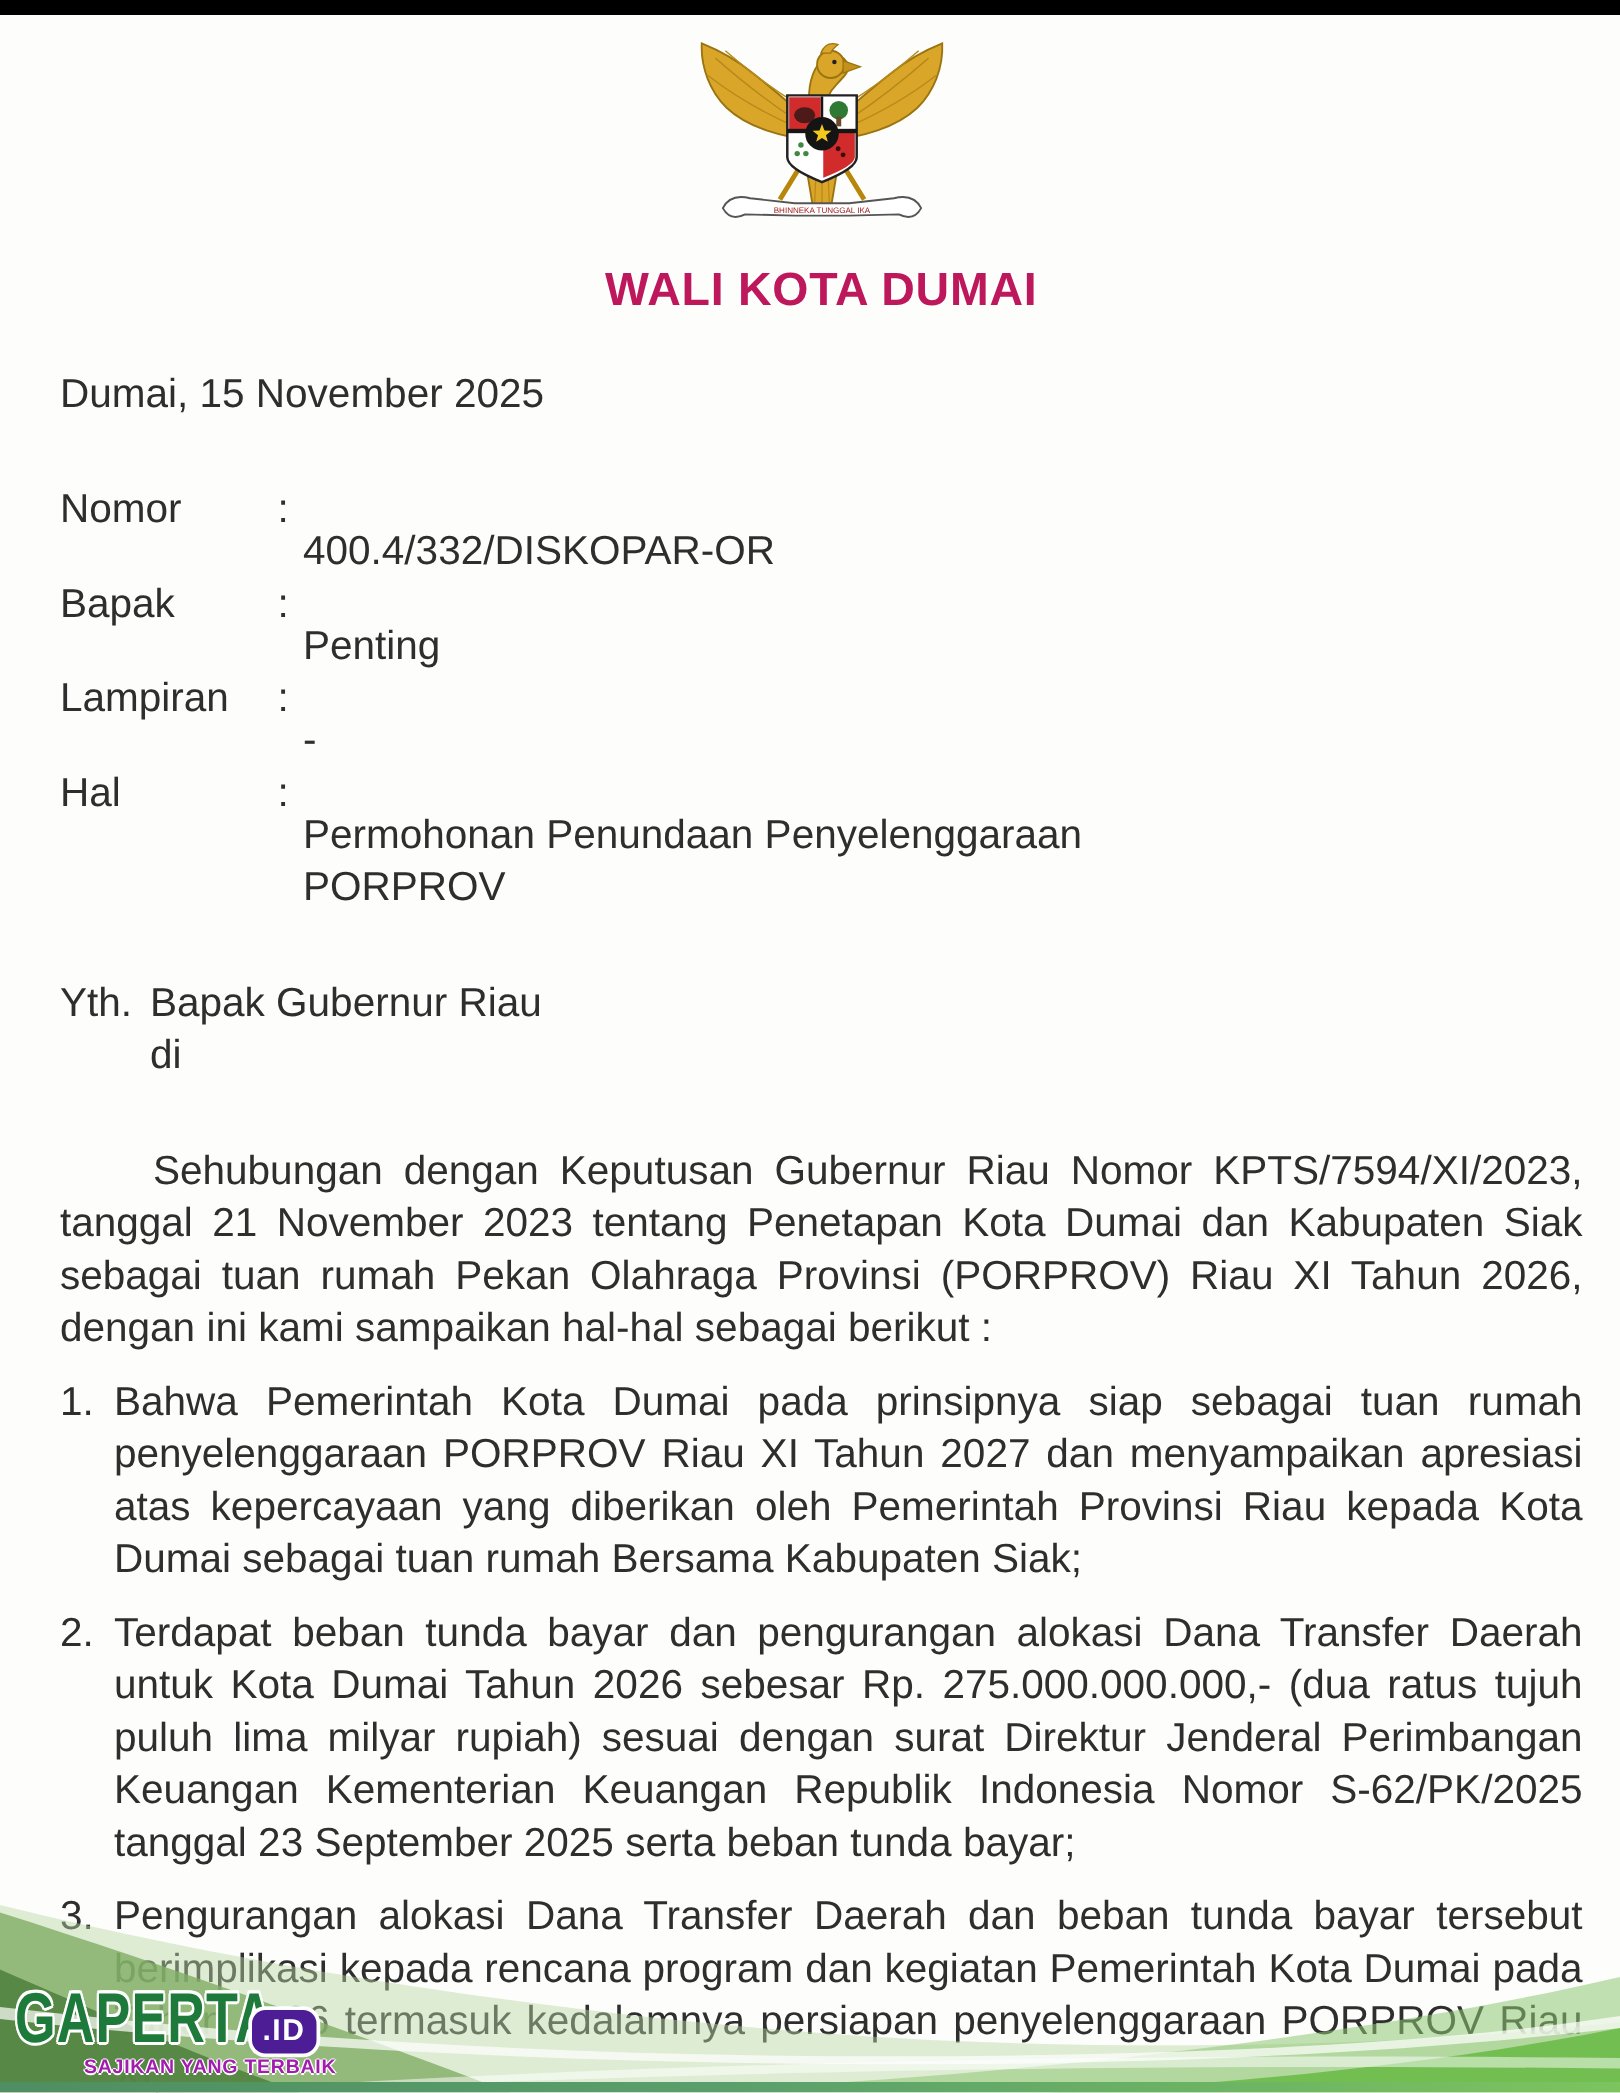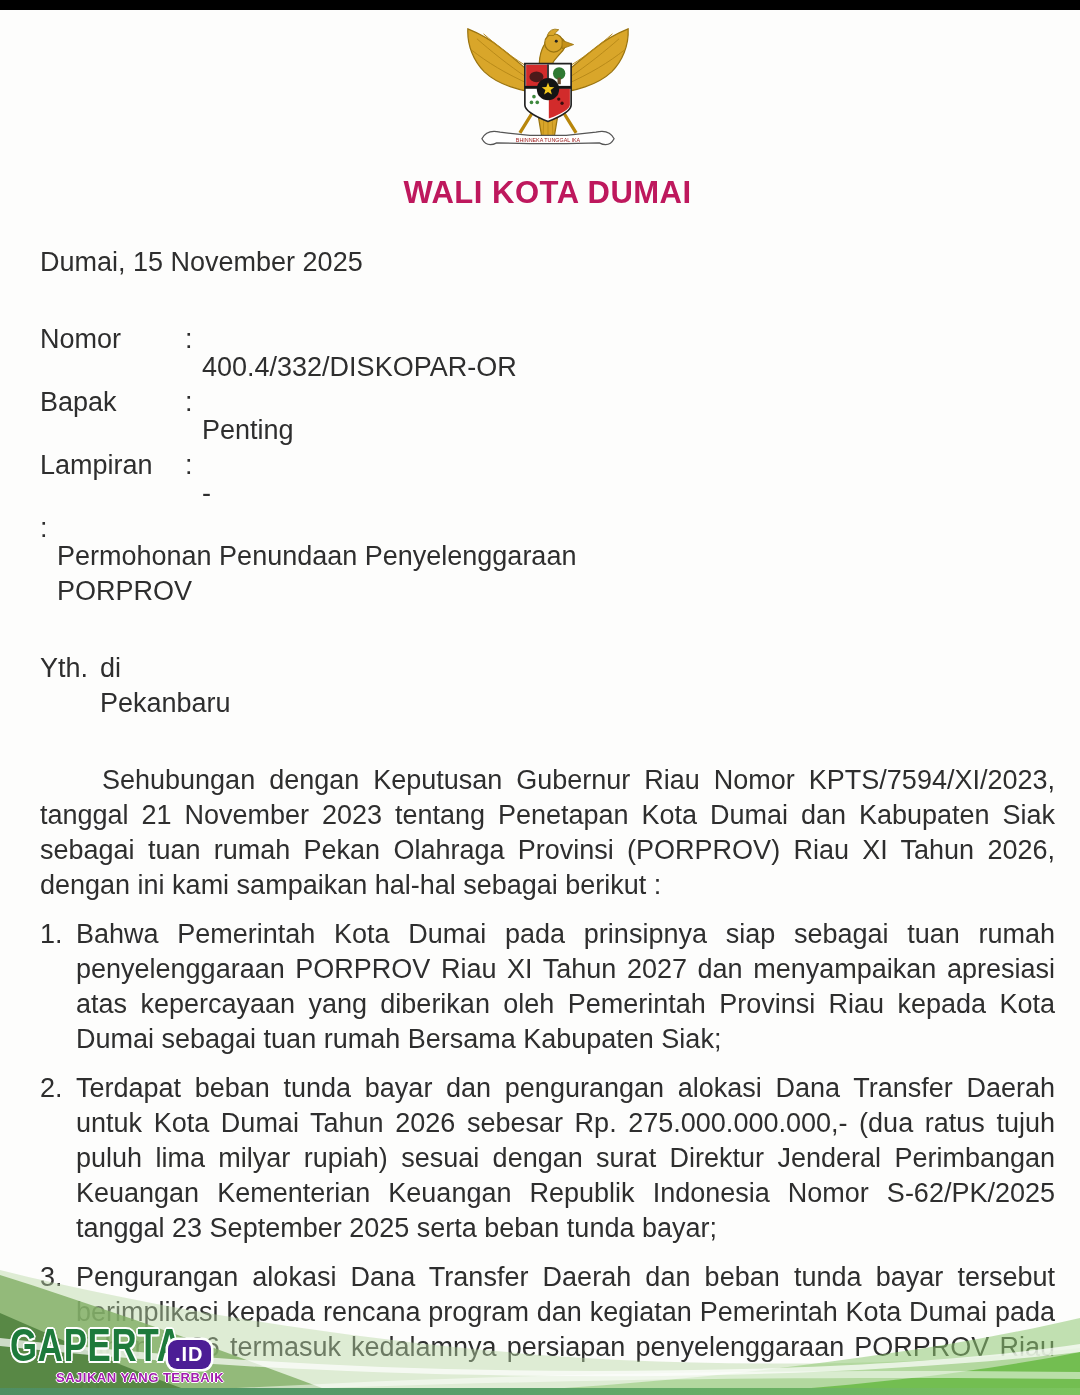--- a/index.html
+++ b/index.html
@@ -122,31 +122,32 @@
       <span class="meta-label">Bapak</span>
       <span class="meta-colon">:</span>
       <span class="meta-value">Penting</span>
     </div>
     <div class="meta-row">
       <span class="meta-label">Lampiran</span>
       <span class="meta-colon">:</span>
       <span class="meta-value">-</span>
     </div>
     <div class="meta-row">
+      <span class="meta-label">Hal</span>
       <span class="meta-colon">:</span>
       <span class="meta-value">Permohonan Penundaan Penyelenggaraan
 PORPROV</span>
     </div>
   </div>
 
   <div class="addressee">
     <span class="addr-salutation">Yth.</span>
     <span class="addr-lines">
+      <div>Bapak Gubernur Riau</div>
       <div>di</div>
-      <div>Pekanbaru</div>
     </span>
   </div>
 
   <p class="opening-para">Sehubungan dengan Keputusan Gubernur Riau Nomor KPTS/7594/XI/2023, tanggal 21 November 2023 tentang Penetapan Kota Dumai dan Kabupaten Siak sebagai tuan rumah Pekan Olahraga Provinsi (PORPROV) Riau XI Tahun 2026, dengan ini kami sampaikan hal-hal sebagai berikut :</p>
 
   <div class="items">
     <div class="list-item">
       <span class="item-num">1.</span>
       <span class="item-text">Bahwa Pemerintah Kota Dumai pada prinsipnya siap sebagai tuan rumah penyelenggaraan PORPROV Riau XI Tahun 2027 dan menyampaikan apresiasi atas kepercayaan yang diberikan oleh Pemerintah Provinsi Riau kepada Kota Dumai sebagai tuan rumah Bersama Kabupaten Siak;</span>
     </div>

